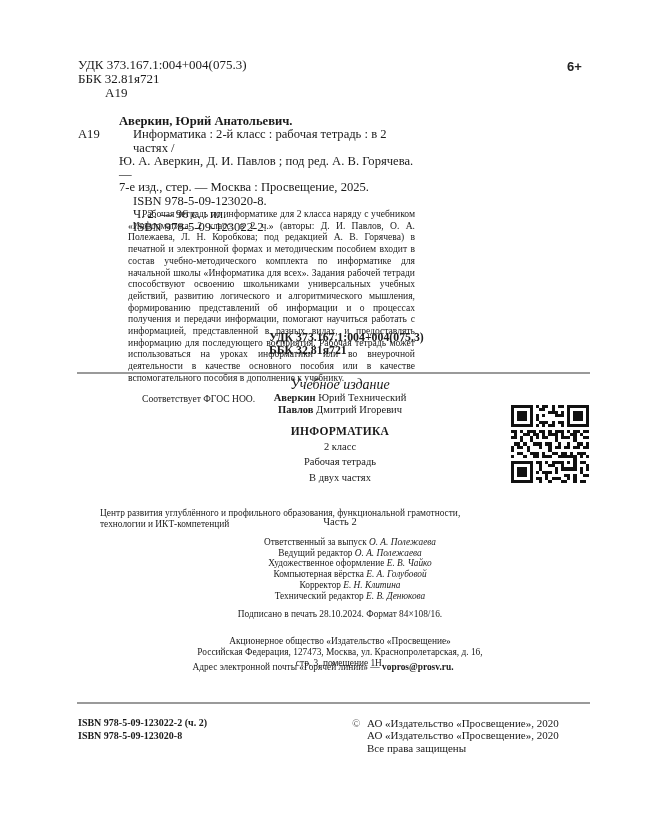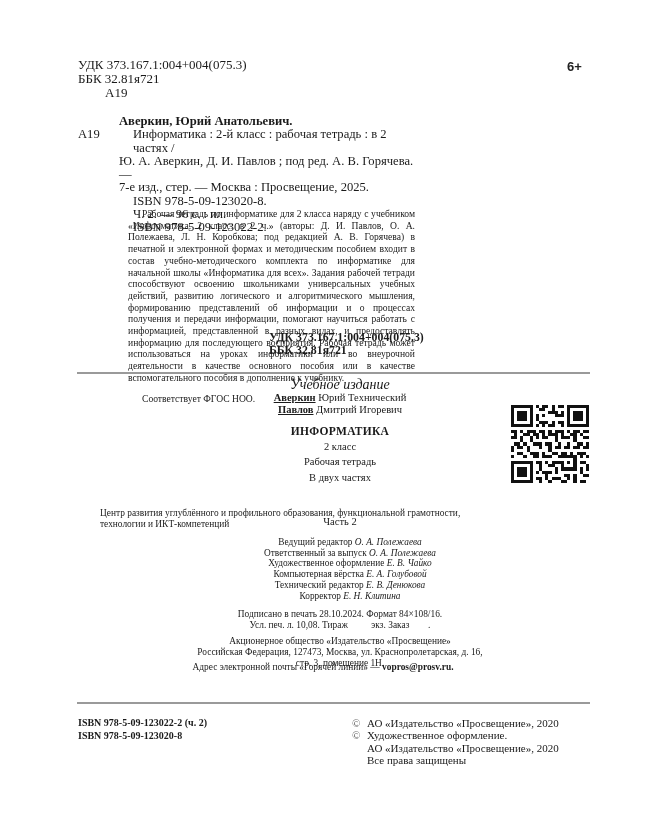--- a/index.html
+++ b/index.html
@@ -12,21 +12,21 @@
     .biblio .author { font-weight: bold; padding-left: 41px; }
     .biblio .row { display: flex; }
     .biblio .code { width: 41px; flex: none; }
     .annot { left: 119px; top: 199px; width: 305px; font-size: 9.6px; line-height: 11.7px; text-align: justify; }
     .annot p { margin: 9px; text-indent: 14px; }
     .udk-bottom { left: 269px; top: 331px; font-size: 11.8px; font-weight: bold; line-height: 12.6px; }
     .rule { left: 77px; width: 513px; height: 1.5px; background: #9a9a9a; }
     .center { left: 160px; width: 360px; text-align: center; }
     .edition-type { top: 377px; font-style: italic; font-size: 14px; }
     .authors { top: 392px; font-size: 10.5px; line-height: 12px; }
-    .authors b { font-weight: bold; text-decoration: underline; }
+    .authors b { font-weight: bold; }
     .title { top: 425px; font-weight: bold; font-size: 11.5px; letter-spacing: 0.3px; }
     .meta-line { font-size: 10.5px; }
     .qr { left: 511px; top: 405px; width: 78px; height: 78px; }
     .center-org { left: 100px; width: 450px; top: 508px; font-size: 9.4px; line-height: 11px; }
     .credits { left: 200px; width: 300px; text-align: center; top: 537px; font-size: 9.3px; line-height: 10.7px; }
     .credits i { font-style: italic; }
     .print { left: 160px; width: 360px; text-align: center; top: 609px; font-size: 9.4px; line-height: 10.7px; }
     .publisher { left: 160px; width: 360px; text-align: center; top: 636px; font-size: 9.4px; line-height: 11px; }
     .hotline { left: 153px; width: 340px; text-align: center; top: 662px; font-size: 9.4px; }
     .hotline b { font-weight: bold; }
@@ -104,31 +104,30 @@
     </g>
   </svg>
 </div>
 
 <div class="abs center-org">
   <div>Центр развития углублённого и профильного образования, функциональной грамотности,</div>
   <div>технологии и ИКТ-компетенций</div>
 </div>
 
 <div class="abs credits">
+  <div><span>Ответственный за выпуск</span> <i>О. А. Полежаева</i></div>
   <div><span>Ведущий редактор</span> <i>О. А. Полежаева</i></div>
-  <div><span>Ответственный за выпуск</span> <i>О. А. Полежаева</i></div>
   <div><span>Художественное оформление</span> <i>Е. В. Чайко</i></div>
   <div><span>Компьютерная вёрстка</span> <i>Е. А. Голубовой</i></div>
+  <div><span>Корректор</span> <i>Е. Н. Клитина</i></div>
   <div><span>Технический редактор</span> <i>Е. В. Денюкова</i></div>
-  <div><span>Корректор</span> <i>Е. Н. Клитина</i></div>
 </div>
 
 <div class="abs print">
   <div>Подписано в печать 28.10.2024. Формат 84×108/16.</div>
-  <div style="white-space:pre">Усл. печ. л. 10,08. Тираж          экз. Заказ        .</div>
 </div>
 
 <div class="abs publisher">
   <div>Акционерное общество «Издательство «Просвещение»</div>
   <div>Российская Федерация, 127473, Москва, ул. Краснопролетарская, д. 16,</div>
   <div>стр. 3, помещение 1Н.</div>
 </div>
 
 <div class="abs hotline">
   <span>Адрес электронной почты «Горячей линии» — </span><b>vopros@prosv.ru.</b>
@@ -136,16 +135,15 @@
 
 <div class="abs rule" style="top:702px"></div>
 
 <div class="abs isbn-bottom">
   <div>ISBN 978-5-09-123022-2 (ч. 2)</div>
   <div>ISBN 978-5-09-123020-8</div>
 </div>
 
 <div class="abs copyright">
   <div><span class="c">©</span><span>АО «Издательство «Просвещение», 2020</span></div>
-  <div><span class="c">©</span><span>Художественное оформление.</span></div>
   <div class="ind">АО «Издательство «Просвещение», 2020</div>
   <div class="ind">Все права защищены</div>
 </div>
 
 </body></html>

